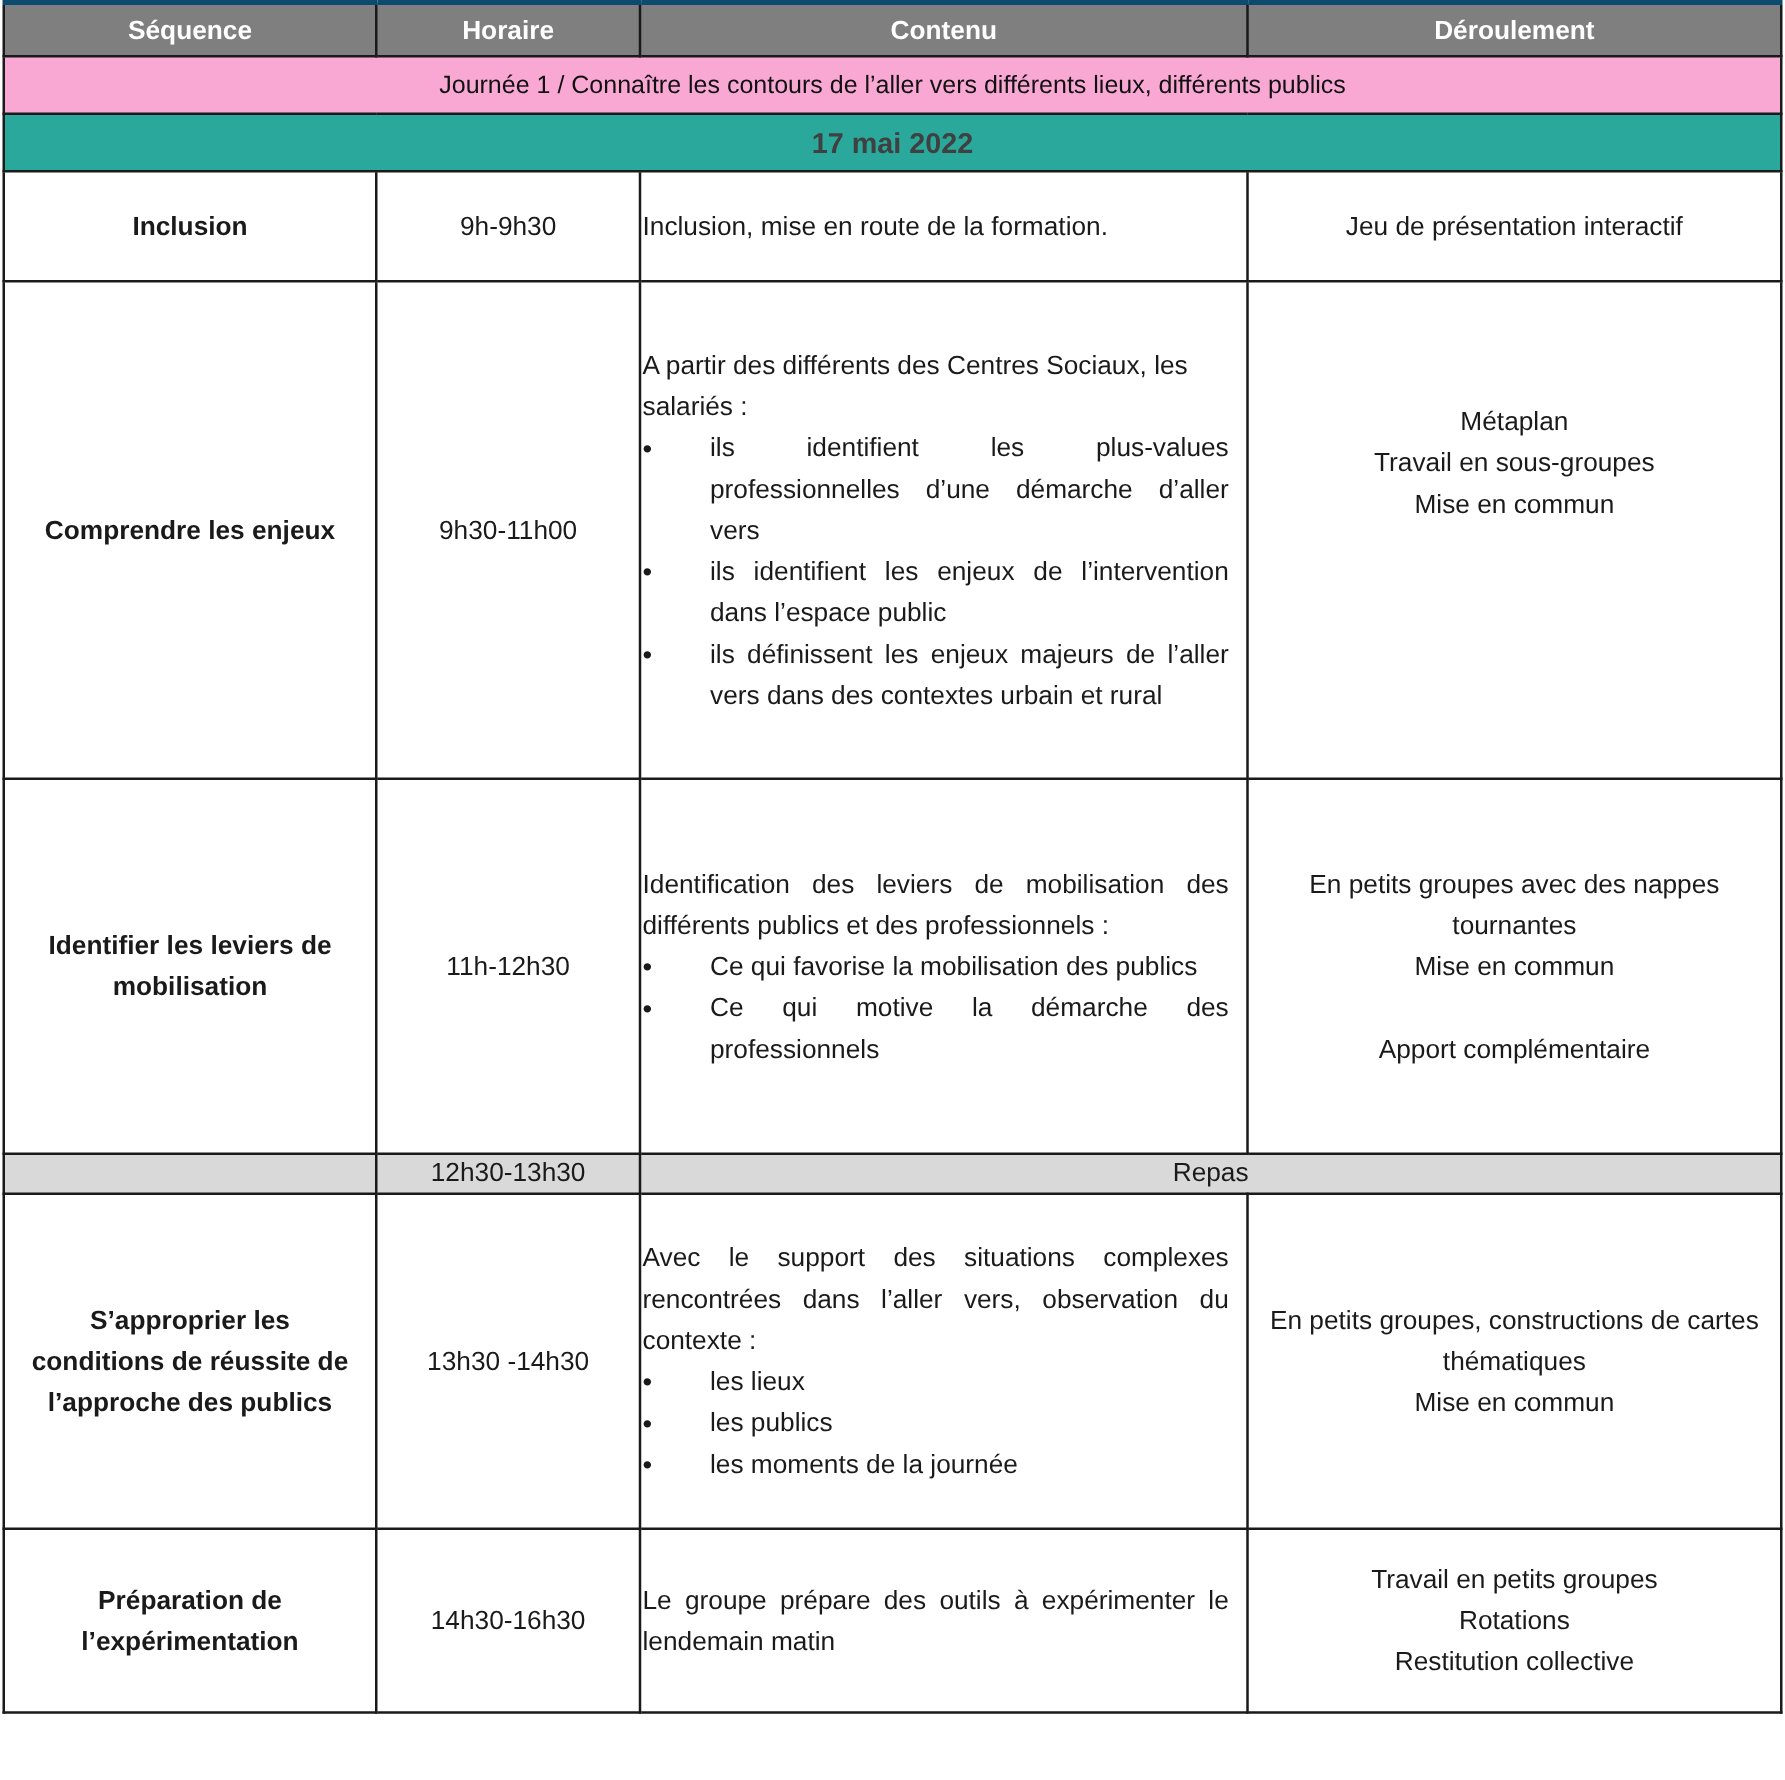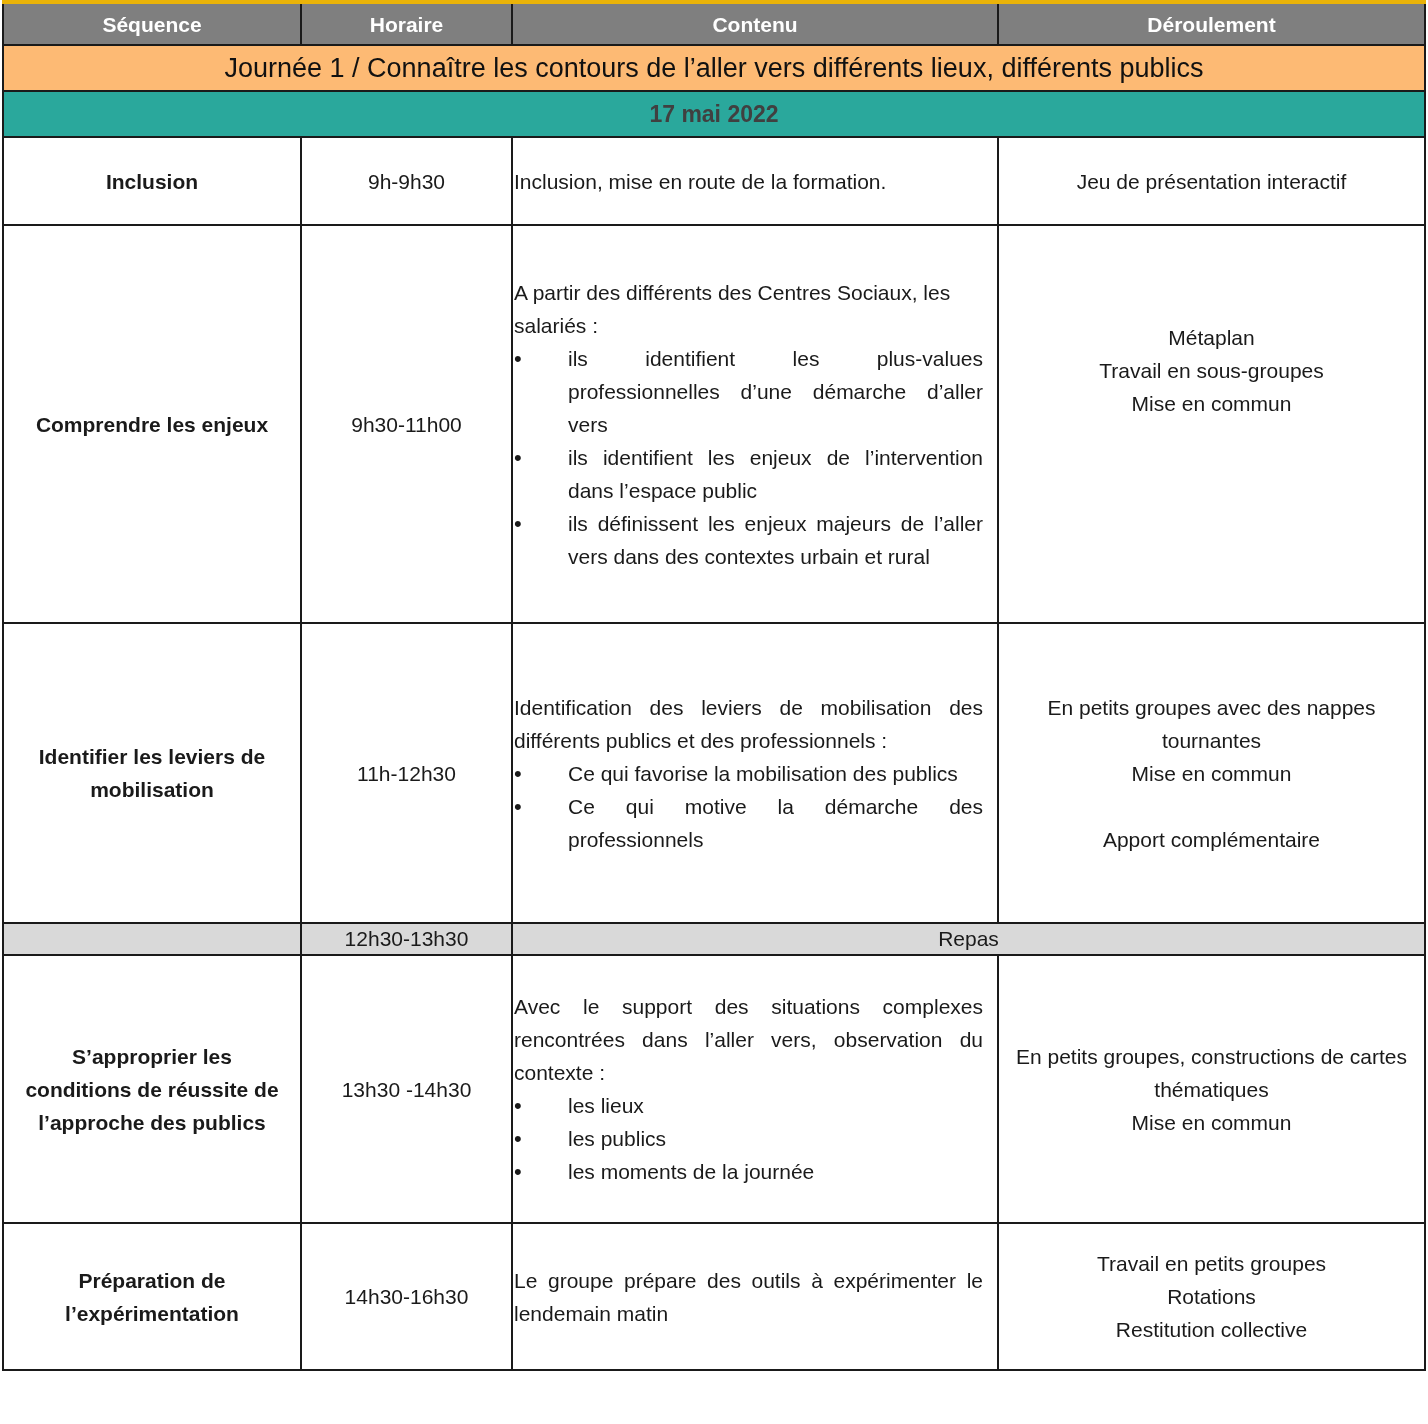--- a/index.html
+++ b/index.html
@@ -1,21 +1,21 @@
 <!DOCTYPE html>
 <html><head>
 <meta charset="utf-8">
 <style>
   html, body { margin:0; padding:0; background:#ffffff; }
   body { width:1428px; height:1424px; overflow:hidden; font-family:"Liberation Sans", sans-serif; color:#1a1a1a; }
   table { border-collapse:collapse; table-layout:fixed; width:1424px; margin-left:2px; }
   td, th { border:2px solid #1a1a1a; padding:0; font-size:21px; line-height:33px; }
   col.c1 { width:298px; } col.c2 { width:211px; } col.c3 { width:486px; } col.c4 { width:427px; }
-  .hdr th { background:#7f7f7f; color:#ffffff; font-weight:bold; height:40px; text-align:center; border-top:4px solid #eab308; }
-  .journee td { background:#fdba74; height:44px; text-align:center; font-size:27px; color:#111; }
+  .hdr th { background:#7f7f7f; color:#ffffff; font-weight:bold; height:40px; text-align:center; border-top:4px solid #0c4a6e; }
+  .journee td { background:#f9a8d4; height:44px; text-align:center; font-size:20px; color:#111; }
   .date td { background:#2aa89c; color:#404040; font-weight:bold; text-align:center; height:44px; font-size:23px; }
   .seq { text-align:center; font-weight:bold; vertical-align:middle; padding:0 8px; }
   .time { text-align:center; vertical-align:middle; }
   .content { vertical-align:middle; padding:0 14px 0 1px; text-align:justify; }
   .deroul { text-align:center; vertical-align:middle; padding:0 10px; }
   .deroul.top { vertical-align:top; padding-top:95px; }
   .content ul { margin:0; padding:0; list-style:none; }
   .content li { position:relative; padding-left:54px; text-align:justify; }
   .content li::before { content:"\2022"; position:absolute; left:0; top:0; font-size:22px; }
   .repas td { background:#d9d9d9; height:30px; line-height:28px; text-align:center; }

